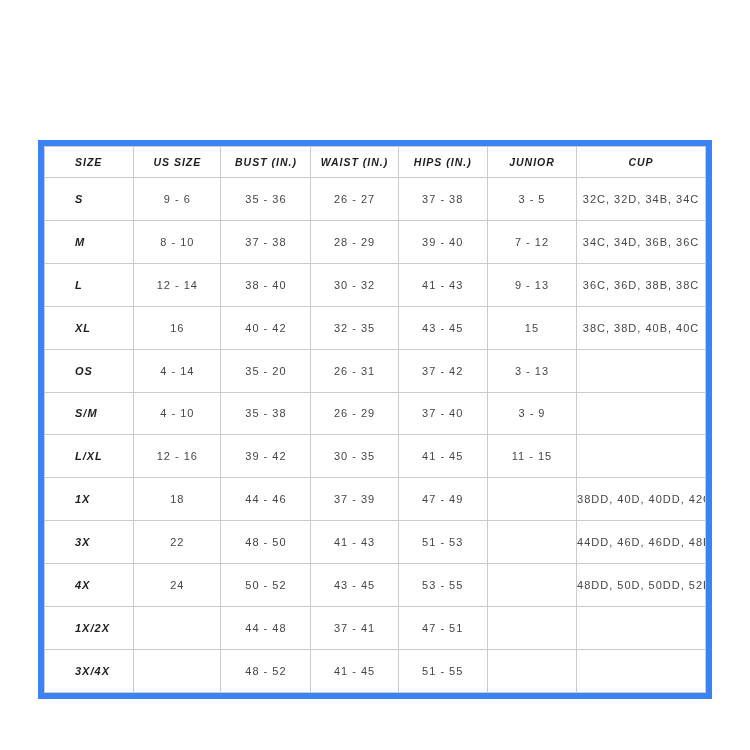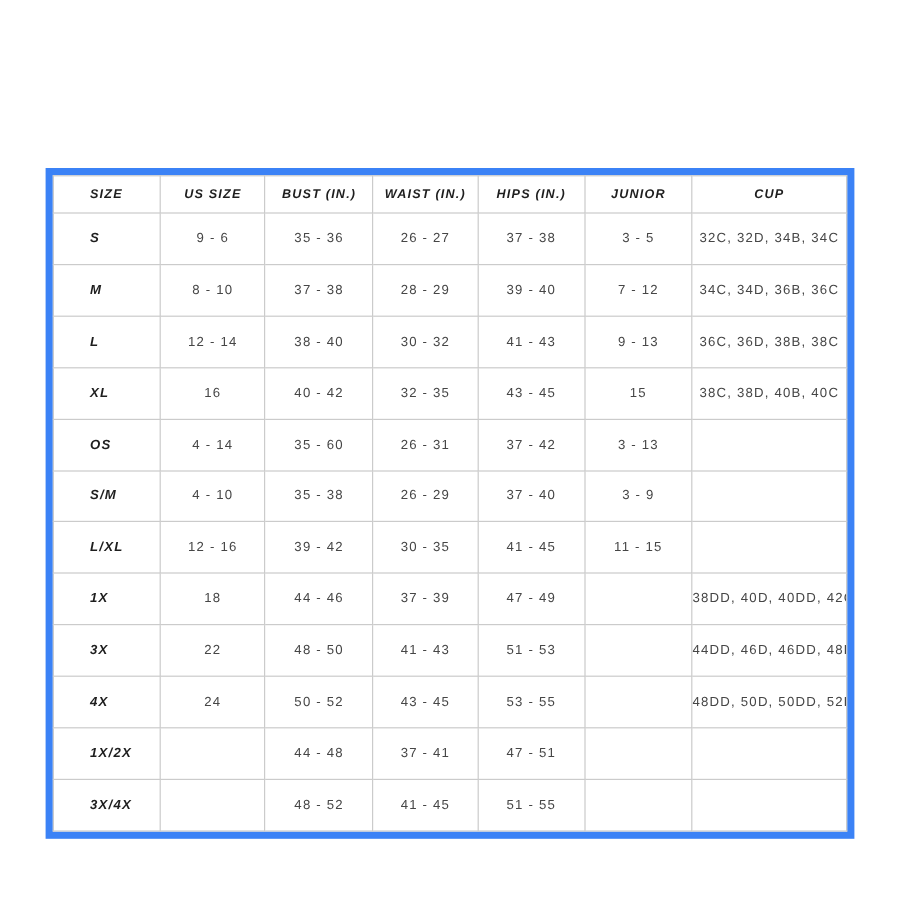--- a/index.html
+++ b/index.html
@@ -136,21 +136,21 @@
           <td class="val">16</td>
           <td class="val">40 - 42</td>
           <td class="val">32 - 35</td>
           <td class="val">43 - 45</td>
           <td class="val">15</td>
           <td class="val">38C, 38D, 40B, 40C</td>
         </tr>
         <tr>
           <td class="size-col">OS</td>
           <td class="val">4 - 14</td>
-          <td class="val">35 - 60</td>
+          <td class="val">35 - 20</td>
           <td class="val">26 - 31</td>
           <td class="val">37 - 42</td>
           <td class="val">3 - 13</td>
           <td class="val"></td>
         </tr>
         <tr>
           <td class="size-col">S/M</td>
           <td class="val">4 - 10</td>
           <td class="val">35 - 38</td>
           <td class="val">26 - 29</td>

